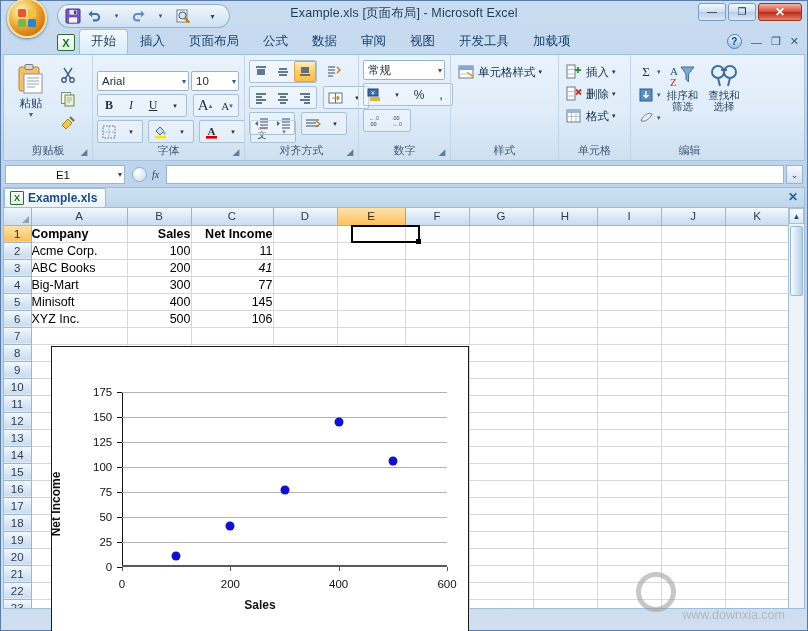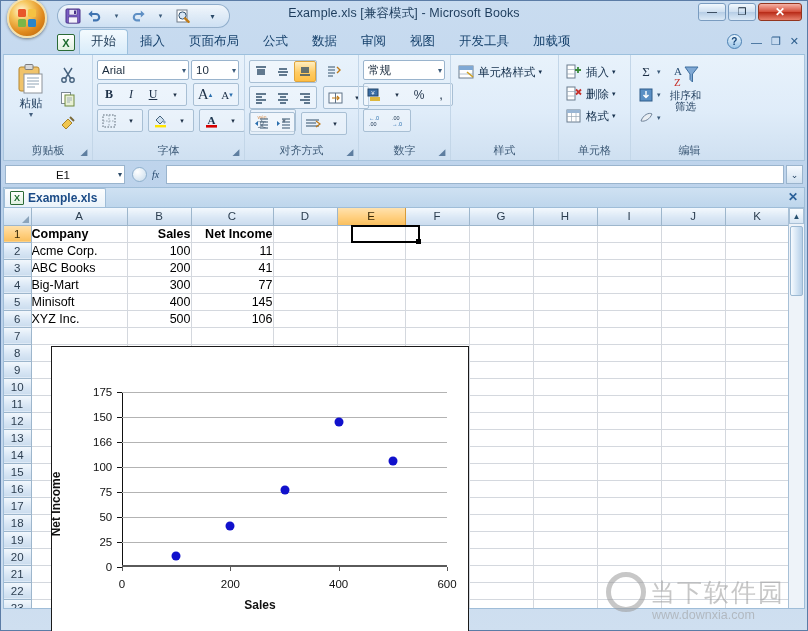--- a/index.html
+++ b/index.html
@@ -290,21 +290,21 @@
           <circle cx="7.5" cy="6.5" r="3.6" fill="#d7e6f5" stroke="#30516f"></circle>
           <path d="M10 9.3 L13.6 12.8" stroke="#c07a16" stroke-width="2.4" stroke-linecap="round"></path>
         </svg>
       </div>
       <div class="qsep"></div>
       <div class="qbtn">
           <span style="font-size:8px;color:#2a4a68">▾</span>
         </div>
     </div>
 
-    <div class="title-text">Example.xls  [兼容模式]  -  Microsoft Books</div>
+    <div class="title-text">Example.xls  [页面布局]  -  Microsoft Excel</div>
 
     <div class="wincontrols">
       <div class="wb">
           <span>—</span>
         </div>
       <div class="wb">
           <span>❐</span>
         </div>
       <div class="wb close">
           <span>✕</span>
@@ -372,21 +372,21 @@
               <path d="M10 2 L14 6" stroke="#7b6a3a" stroke-width="2"></path>
             </svg>
           </div>
         </div>
       </div>
       <div class="glabel">剪贴板</div>
       <div class="gdiag">◢</div>
     </div>
 
     <div class="group" style="width:152px">
-      <div class="rowline" style="margin-top:2px">
+      <div class="rowline" style="margin-top:13px">
         <div class="combo" style="width:92px">
           <span class="cv">Arial</span>
           <span class="cc">▾</span>
         </div>
         <div class="combo" style="width:48px">
           <span class="cv">10</span>
           <span class="cc">▾</span>
         </div>
       </div>
       <div class="rowline">
@@ -675,20 +675,30 @@
         <div class="bigbtn" style="width:46px">
           <svg width="30" height="26" viewBox="0 0 30 26">
             <text x="3" y="11" font-size="11" fill="#2b4f74" font-family="Liberation Serif, serif">A</text>
             <text x="3" y="22" font-size="11" fill="#c6302a" font-family="Liberation Serif, serif">Z</text>
             <path d="M14 3 L27 3 L21.5 10 L21.5 18 L19 15.5 L19 10 Z" fill="#7fa8d4" stroke="#3f6f9f"></path>
           </svg>
           <span style="font-size:10.5px;color:#1e3c5c;line-height:11px">排序和</span>
           <span style="font-size:10.5px;color:#1e3c5c;line-height:11px">筛选</span>
         </div>
 
+        <div class="bigbtn" style="width:46px">
+          <svg width="30" height="26" viewBox="0 0 30 26">
+            <circle cx="9" cy="8" r="6" fill="none" stroke="#3f6f9f" stroke-width="2"></circle>
+            <circle cx="21" cy="8" r="6" fill="none" stroke="#3f6f9f" stroke-width="2"></circle>
+            <path d="M9 14 L11 22 M21 14 L19 22" stroke="#3f6f9f" stroke-width="2"></path>
+            <path d="M12 6h6" stroke="#3f6f9f" stroke-width="2"></path>
+          </svg>
+          <span style="font-size:10.5px;color:#1e3c5c;line-height:11px">查找和</span>
+          <span style="font-size:10.5px;color:#1e3c5c;line-height:11px">选择</span>
+        </div>
       </div>
       <div class="glabel">编辑</div>
     </div>
   </div>
 
   <div class="fbar">
     <div class="namebox">
       <span class="nv">E1</span>
       <span class="nc">▾</span>
     </div>
@@ -752,21 +762,21 @@
             <td class="cell" style="width: 64px;"></td>
             <td class="cell" style="width: 64px;"></td>
             <td class="cell" style="width: 64px;"></td>
             <td class="cell" style="width: 64px;"></td>
             <td class="cell" style="width: 64px;"></td>
           </tr>
           <tr>
             <td class="rowh">3</td>
             <td class="cell" style="width: 96px;">ABC Books</td>
             <td class="cell num" style="width: 64px;">200</td>
-            <td class="cell num" style="width: 82px;">41</td>
+            <td class="cell num" style="width: 82px; font-style: italic;">41</td>
             <td class="cell" style="width: 64px;"></td>
             <td class="cell" style="width: 68px;"></td>
             <td class="cell" style="width: 64px;"></td>
             <td class="cell" style="width: 64px;"></td>
             <td class="cell" style="width: 64px;"></td>
             <td class="cell" style="width: 64px;"></td>
             <td class="cell" style="width: 64px;"></td>
             <td class="cell" style="width: 64px;"></td>
           </tr>
           <tr>
@@ -1075,21 +1085,21 @@
         <div class="tickY" style="top: 125px;"></div>
         <div class="ytxt" style="top: 125px;">50</div>
         <div class="gl" style="top: 100px;"></div>
         <div class="tickY" style="top: 100px;"></div>
         <div class="ytxt" style="top: 100px;">75</div>
         <div class="gl" style="top: 75px;"></div>
         <div class="tickY" style="top: 75px;"></div>
         <div class="ytxt" style="top: 75px;">100</div>
         <div class="gl" style="top: 50px;"></div>
         <div class="tickY" style="top: 50px;"></div>
-        <div class="ytxt" style="top: 50px;">166</div>
+        <div class="ytxt" style="top: 50px;">125</div>
         <div class="gl" style="top: 25px;"></div>
         <div class="tickY" style="top: 25px;"></div>
         <div class="ytxt" style="top: 25px;">150</div>
         <div class="gl" style="top: 0px;"></div>
         <div class="tickY" style="top: 0px;"></div>
         <div class="ytxt" style="top: 0px;">175</div>
         <div class="tickX" style="left: 0px;"></div>
         <div class="xtxt" style="left: 0px;">0</div>
         <div class="tickX" style="left: 108.333px;"></div>
         <div class="xtxt" style="left: 108.333px;">200</div>
@@ -1101,18 +1111,17 @@
         <div class="dot" style="left: 108.333px; bottom: 41px; background: rgb(17, 17, 204);"></div>
         <div class="dot" style="left: 162.5px; bottom: 77px; background: rgb(17, 17, 204);"></div>
         <div class="dot" style="left: 216.667px; bottom: 145px; background: rgb(17, 17, 204);"></div>
         <div class="dot" style="left: 270.833px; bottom: 106px; background: rgb(17, 17, 204);"></div>
       </div>
   </div>
 
   <div class="wm">
     <div class="wm-row">
       <div class="wm-ring"></div>
-      <div class="wm-cn">当下软件园</div>
     </div>
     <div class="wm-url">www.downxia.com</div>
   </div>
 
 </div>
 
 </body></html>

